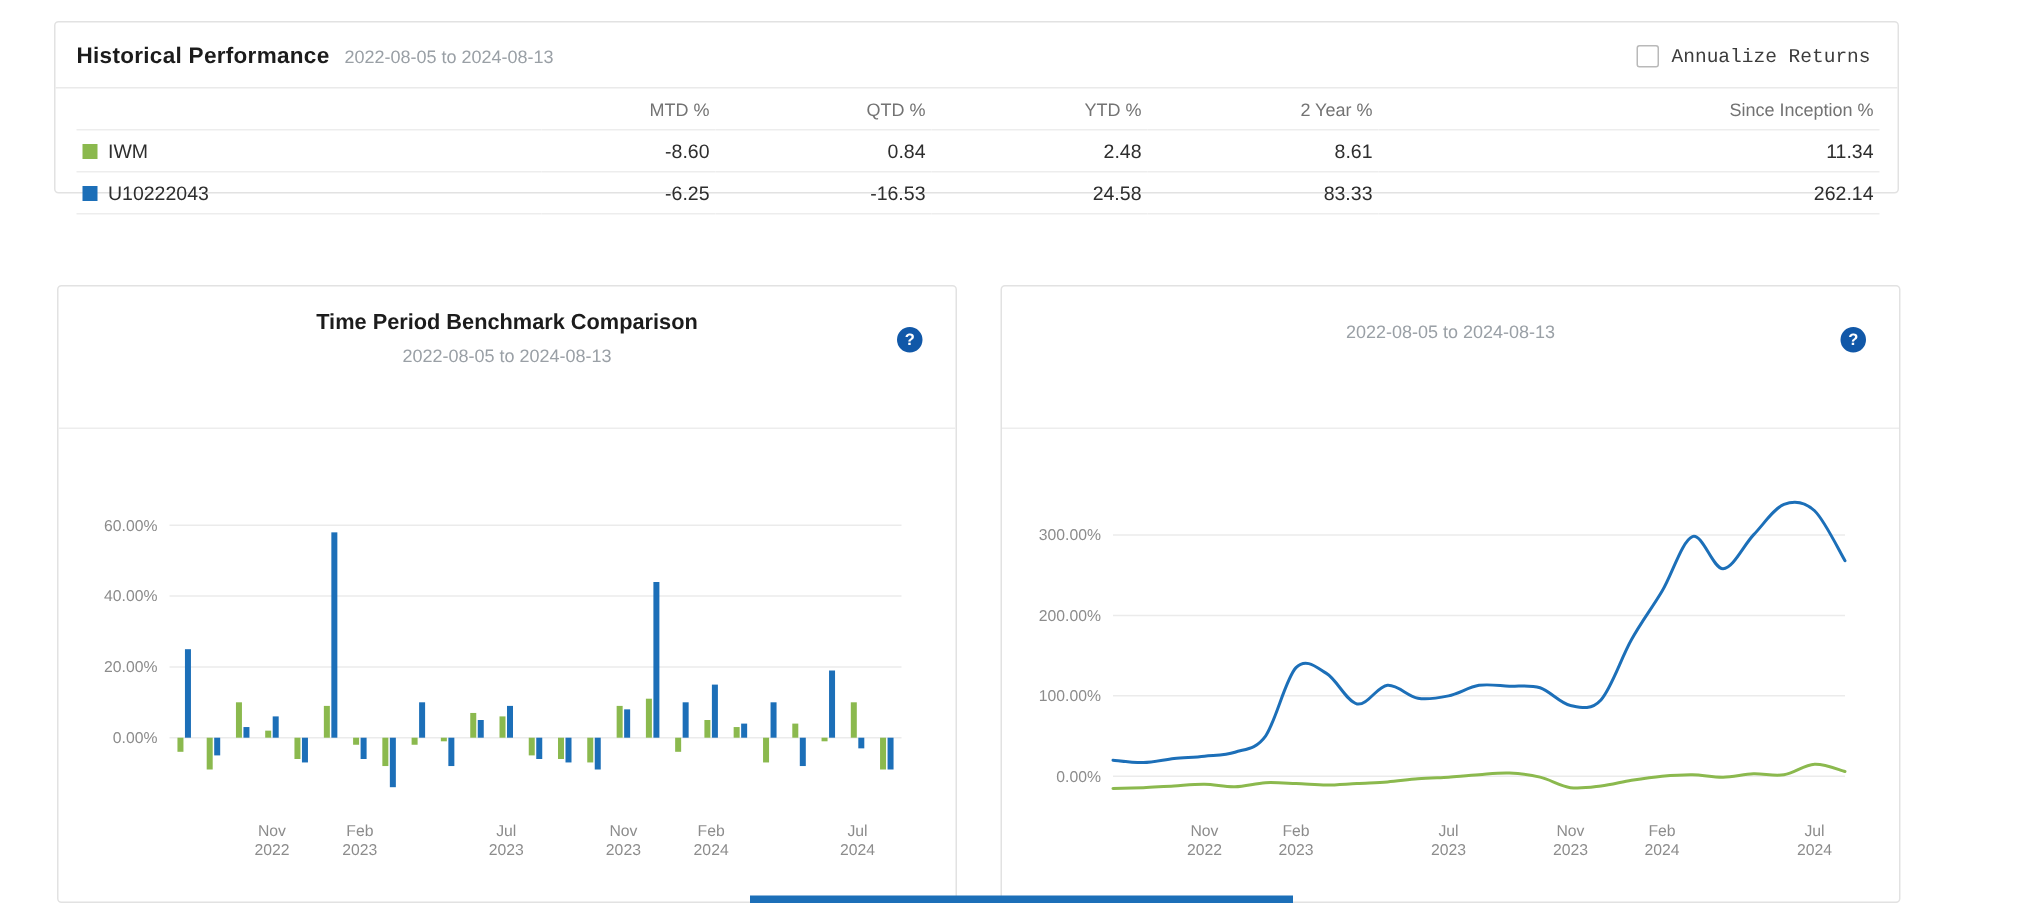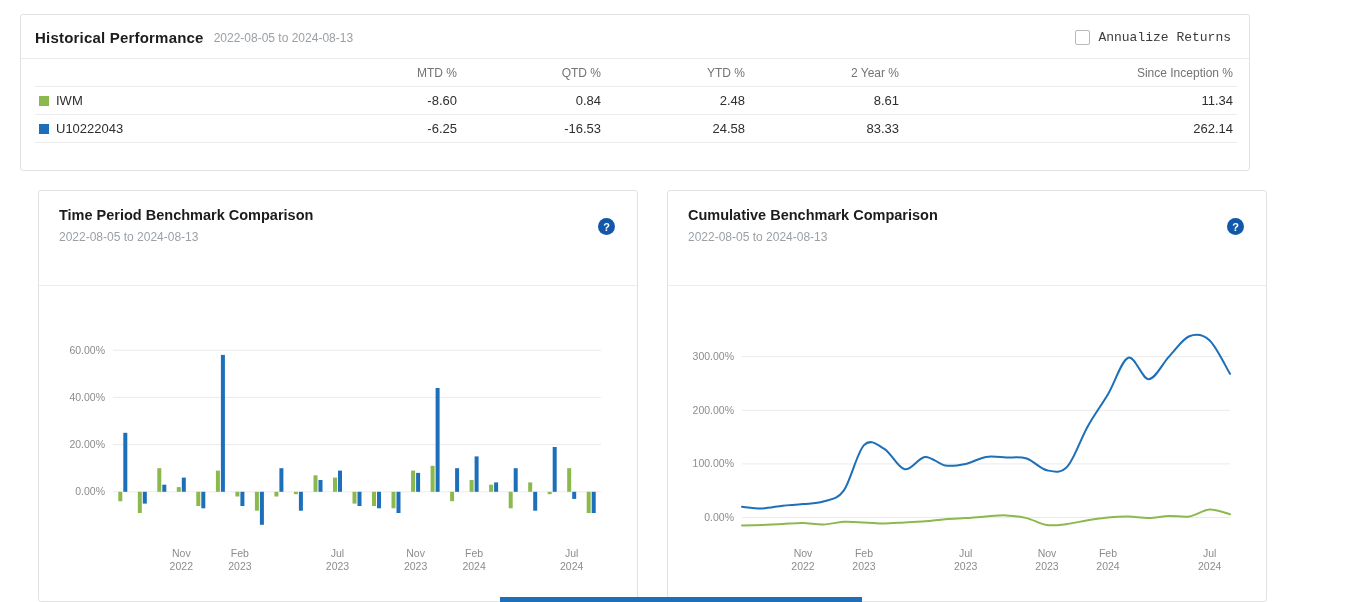--- a/index.html
+++ b/index.html
@@ -3,35 +3,35 @@
 <meta charset="utf-8">
 <style>
   * { box-sizing: border-box; margin: 0; padding: 0; }
   html, body { background: #ffffff; }
   body { font-family: "Liberation Sans", sans-serif; }
   .page { position: relative; width: 1355px; height: 602px; background: #ffffff; overflow: hidden; }
 
   .card { position: absolute; background: #ffffff; border: 1px solid #e2e2e2; border-radius: 3px; }
 
   
-  .card-hist { left: 20px; top: 14px; width: 1230px; height: 157px; }
+  .card-hist { left: 36px; top: 14px; width: 1230px; height: 115px; }
   .hist-header { display: flex; align-items: center; padding: 14px 18px 12px 14px; border-bottom: 1px solid #eaeaea; }
   .hist-title { font-size: 15px; font-weight: 700; color: #1c1c1c; letter-spacing: .2px; }
   .date-range { font-size: 12px; color: #9aa0a6; margin-left: 10px; }
   .annualize { margin-left: auto; display: flex; align-items: center; gap: 8px; font-size: 13px; color: #3c3c3c; cursor: pointer; font-family: Liberation Mono, monospace; }
   .checkbox { width: 15px; height: 15px; border: 1px solid #b9b9b9; border-radius: 2px; background: #fff; display: inline-block; flex: 0 0 auto; }
 
   table.perf { border-collapse: collapse; margin: 0 14px; table-layout: fixed; width: 1202px; }
   table.perf th { font-weight: 400; color: #737373; font-size: 12px; text-align: right; padding: 7px 4px 6px; border-bottom: 1px solid #ededed; }
   table.perf td { font-size: 13px; color: #2e2e2e; text-align: right; padding: 6px 4px; border-bottom: 1px solid #ededed; }
   table.perf .lbl { text-align: left; }
   .swatch { display: inline-block; width: 10px; height: 10px; margin-right: 7px; vertical-align: -1px; }
 
   
-  .card-chart { width: 600px; height: 412px; top: 190px; padding: 16px 20px; }
+  .card-chart { width: 600px; height: 412px; top: 190px; padding: 16px 20px; text-align: center; }
   #card-period { left: 38px; }
   #card-cumulative { left: 667px; }
   .chart-title { font-size: 14.5px; font-weight: 700; color: #1c1c1c; }
   .chart-subtitle { font-size: 12px; color: #9aa0a6; margin-top: 7px; }
   .help-icon { position: absolute; top: 27px; right: 22px; width: 17px; height: 17px; border-radius: 50%;
                background: #1158a8; color: #fff; font-size: 11px; font-weight: 700;
                display: flex; align-items: center; justify-content: center; cursor: pointer; }
   .chart-divider { position: absolute; left: 0; right: 0; top: 94px; border-top: 1px solid #ededed; }
   .chart-svg { position: absolute; left: 12px; top: 104px; }
 
@@ -170,21 +170,20 @@
         <text x="364.6" y="262" text-anchor="middle" font-size="10.5" fill="#8c8c8c">Nov</text>
         <text x="364.6" y="275" text-anchor="middle" font-size="10.5" fill="#8c8c8c">2023</text>
         <text x="423.1" y="262" text-anchor="middle" font-size="10.5" fill="#8c8c8c">Feb</text>
         <text x="423.1" y="275" text-anchor="middle" font-size="10.5" fill="#8c8c8c">2024</text>
         <text x="520.7" y="262" text-anchor="middle" font-size="10.5" fill="#8c8c8c">Jul</text>
         <text x="520.7" y="275" text-anchor="middle" font-size="10.5" fill="#8c8c8c">2024</text>
       </svg>
   </section>
 
   <section class="card card-chart" id="card-cumulative">
-    <div class="chart-title">Cumulative Benchmark Comparison</div>
     <div class="chart-subtitle">2022-08-05 to 2024-08-13</div>
     <div class="help-icon">
         <span>?</span>
       </div>
     <div class="chart-divider"></div>
     <svg class="chart-svg" id="cumulative-chart" width="560" height="290">
         <line x1="62" x2="550" y1="222.5" y2="222.5" stroke="#ebebeb" stroke-width="1"></line>
         <line x1="62" x2="550" y1="168.9" y2="168.9" stroke="#ebebeb" stroke-width="1"></line>
         <line x1="62" x2="550" y1="115.3" y2="115.3" stroke="#ebebeb" stroke-width="1"></line>
         <line x1="62" x2="550" y1="61.6" y2="61.6" stroke="#ebebeb" stroke-width="1"></line>

